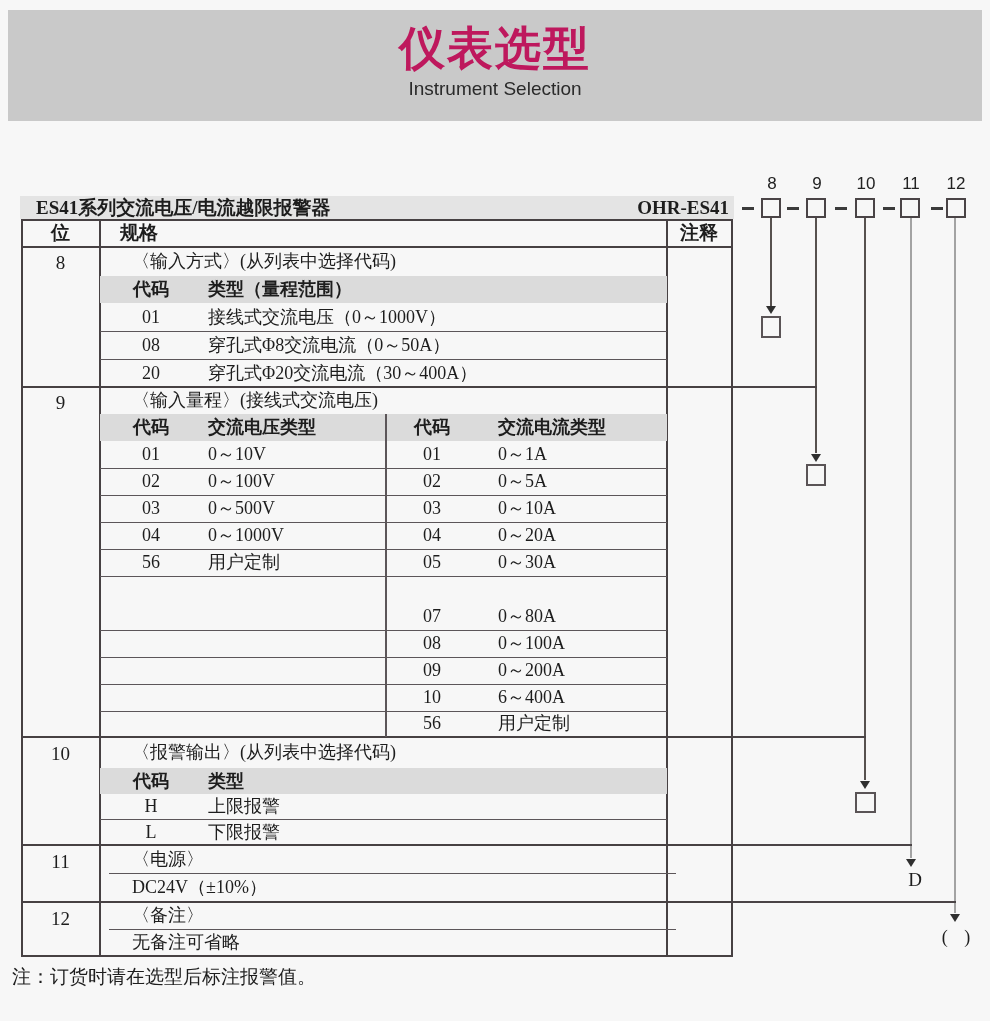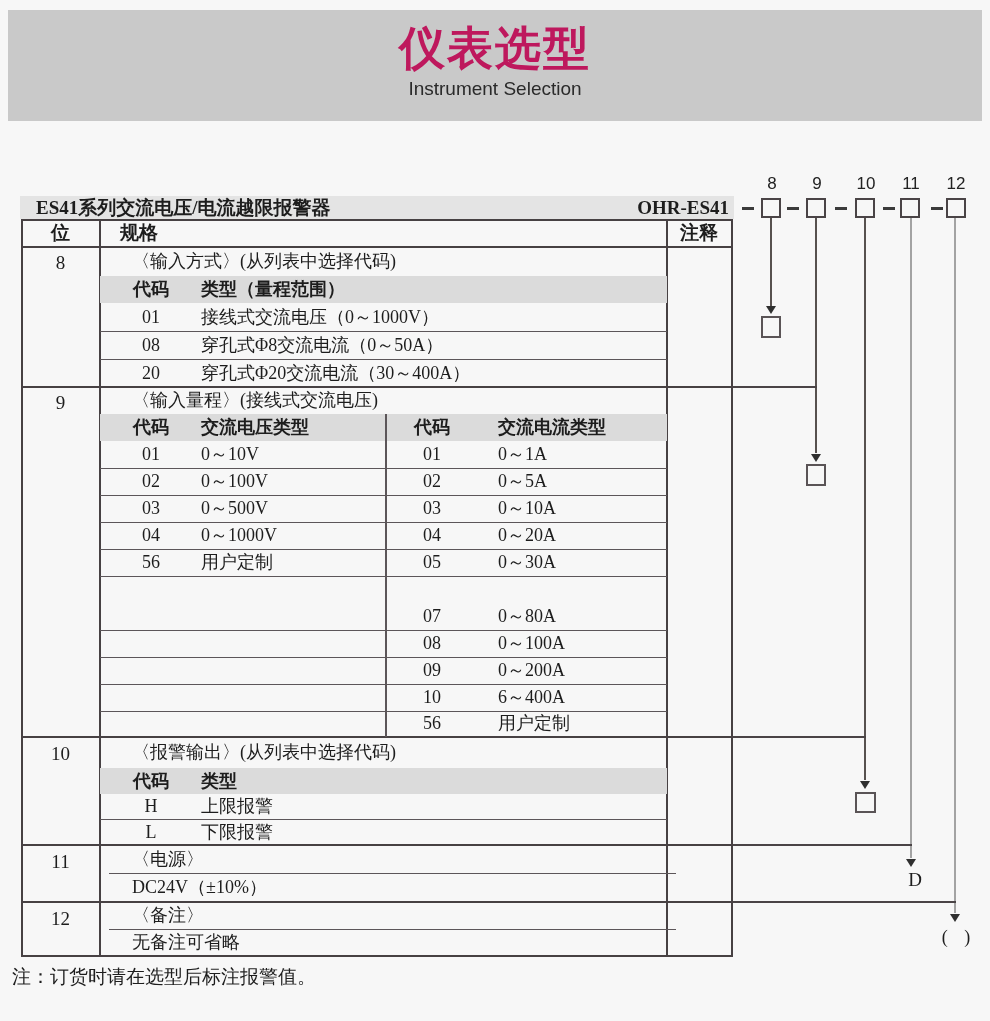--- a/index.html
+++ b/index.html
@@ -22,21 +22,21 @@
   .hl{position:absolute;left:0;width:712px;height:2px;background:#474143;}
   .vl{position:absolute;top:0;width:2px;height:738px;background:#474143;}
   .posnum{position:absolute;left:0;width:79px;height:28px;line-height:28px;text-align:center;font-size:19px;}
   .colhead{position:absolute;top:0;height:28px;line-height:28px;font-size:19px;font-weight:bold;}
   .lblrow{position:absolute;left:88px;width:567px;font-size:18px;}
   .lblrow .lb{position:absolute;left:23px;white-space:nowrap;}
   .band{position:absolute;left:79px;width:567px;background:#dbdbdb;font-weight:bold;font-size:18px;}
   .srow{position:absolute;left:79px;width:567px;font-size:18px;}
   .sep{border-bottom:1.5px solid #5c5659;}
   .cd{position:absolute;left:22px;width:58px;text-align:center;}
-  .ty{position:absolute;left:101px;white-space:nowrap;}
+  .ty{position:absolute;left:108px;white-space:nowrap;}
   .cd.r{left:303px;}
   .ty.r2{left:398px;}
   .middiv{position:absolute;left:364px;top:195px;width:2px;height:323px;background:#5c5659;}
   
   .digit{position:absolute;top:174px;width:30px;text-align:center;
          font-family:"Liberation Sans","DejaVu Sans",sans-serif;font-size:17px;color:#222;}
   .dash{position:absolute;top:207px;width:12px;height:3px;background:#3b3b3b;}
   .cbox{position:absolute;top:198px;width:20px;height:20px;border:2px solid #4a4446;box-sizing:border-box;}
   .dl{position:absolute;width:2px;background:#57514f;}
   .dl.gray{background:#a3a3a3;}

